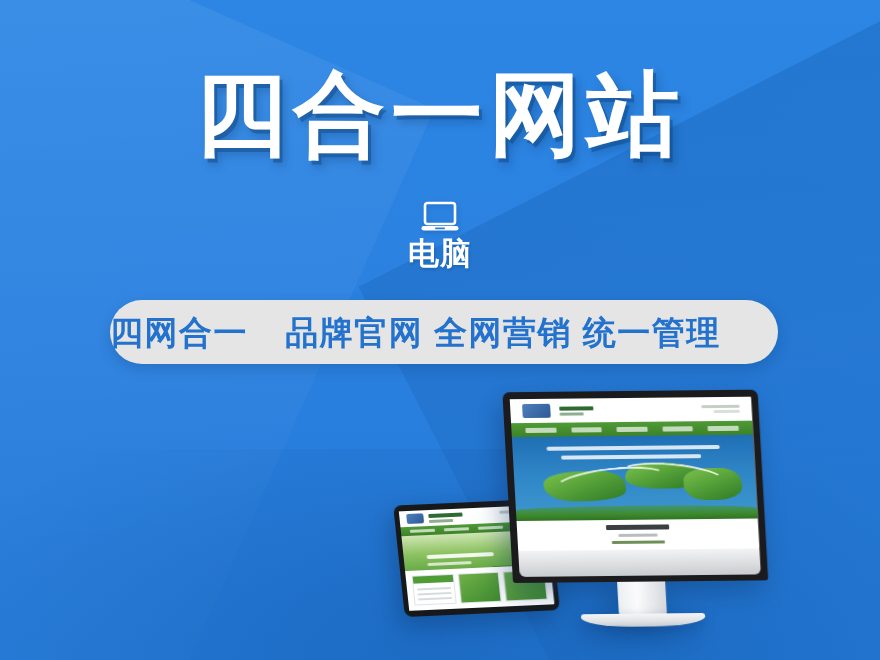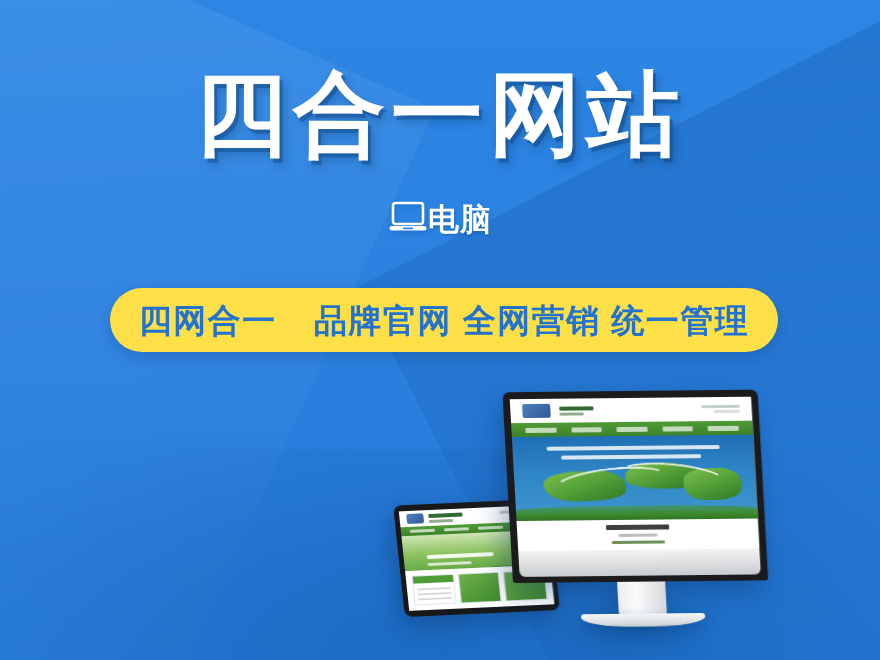--- a/index.html
+++ b/index.html
@@ -81,48 +81,48 @@
     left: 0;
     width: 880px;
     display: flex;
     justify-content: center;
     align-items: center;
     gap: 34px;
   }
   .feature {
     display: flex;
     align-items: center;
+    flex-direction: column;
   }
   .feature-label {
     font-size: 31px;
     font-weight: bold;
     color: #ffffff;
     letter-spacing: 1px;
     line-height: 1;
     text-shadow: 1px 2px 3px rgba(12,58,114,0.28);
     white-space: nowrap;
   }
   .ficon {
     display: block;
     filter: drop-shadow(1px 2px 2px rgba(12,58,114,0.25));
   }
 
   
   .pill {
     position: absolute;
-    top: 288px;
+    top: 300px;
     left: 110px;
     width: 668px;
     height: 64px;
     border-radius: 34px;
-    background: #fde047;
+    background: #e5e5e5;
     box-shadow: 0 5px 13px rgba(11,55,110,0.24);
     display: flex;
     align-items: center;
-    justify-content: center;
   }
   .pill-text {
     font-size: 33px;
     font-weight: bold;
     color: #2272ce;
     letter-spacing: 1.5px;
     white-space: nowrap;
     line-height: 1;
   }
   .pill-gap { display: inline-block; width: 16px; }

